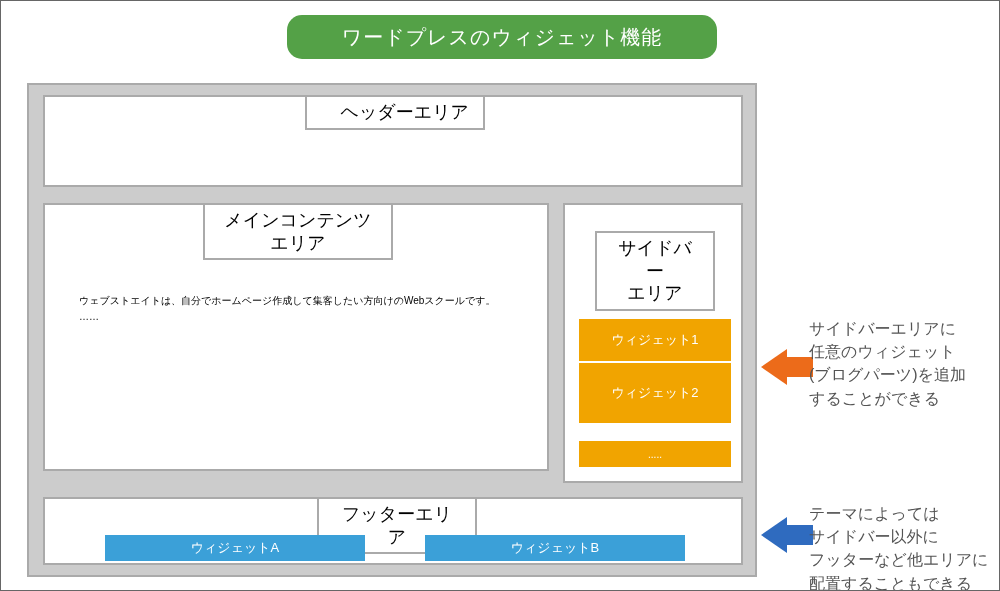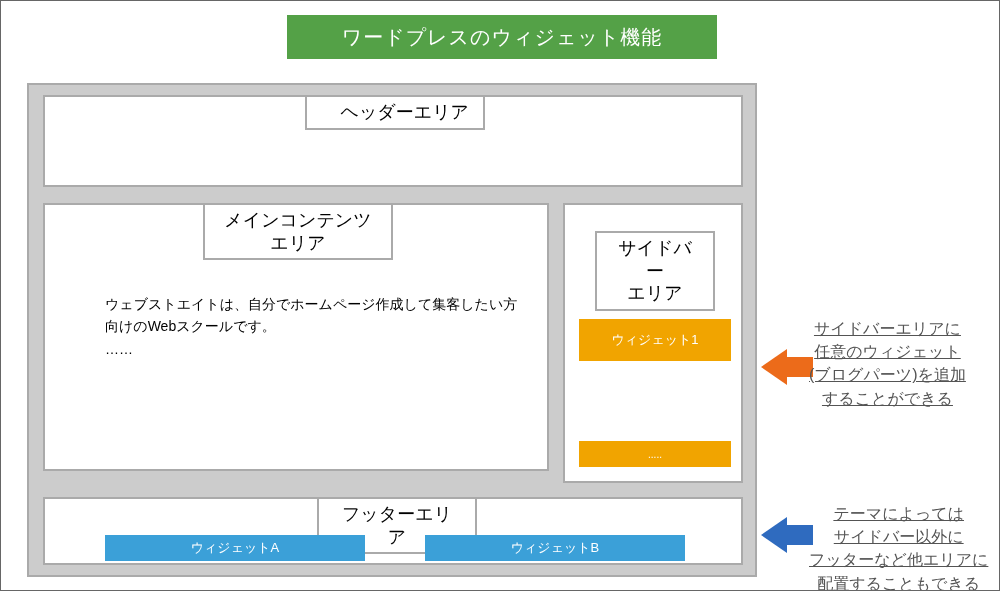--- a/index.html
+++ b/index.html
@@ -13,20 +13,21 @@
   }
   .title-banner {
     position: absolute;
     left: 286px; top: 14px;
     width: 430px; height: 44px;
     background: #54a147;
     color: #ffffff;
     font-size: 20px;
     display: flex; align-items: center; justify-content: center;
     letter-spacing: 1px;
+    border-radius: 15px;
   }
   .layout-frame {
     position: absolute;
     left: 26px; top: 82px;
     width: 730px; height: 494px;
     border: 2px solid #aaa;
     background: #cccccc;
   }
   .area-box {
     position: absolute;
@@ -40,22 +41,22 @@
     text-align: center;
     padding: 4px 14px;
     line-height: 1.25;
     color: #000;
   }
   .header-area { left: 14px; top: 10px; width: 700px; height: 92px; }
   .header-area .area-label { position: absolute; left: 260px; top: -2px; width: 180px; text-align: right; }
   .main-area { left: 14px; top: 118px; width: 506px; height: 268px; }
   .main-area .area-label { position: absolute; left: 158px; top: -2px; width: 190px; }
   .main-text {
-    position: absolute; left: 60px; top: 88px; width: 420px;
-    font-size: 14px; line-height: 1.6; color: #000;
+    position: absolute; left: 34px; top: 88px; width: 420px;
+    font-size: 10px; line-height: 1.6; color: #000;
   }
   .sidebar-area { left: 534px; top: 118px; width: 180px; height: 280px; }
   .sidebar-area .area-label { position: absolute; left: 30px; top: -2px; width: 120px; margin-top: 28px; }
   .sb-widget {
     position: absolute; left: 14px; width: 152px;
     background: #f1a400; color: #ffffff;
     display: flex; align-items: center; justify-content: center;
     font-size: 13px;
   }
   .sb-w1 { top: 98px; height: 42px; margin-top: 16px; }
@@ -85,23 +86,21 @@
   .arrow-orange .arrow-head { border-right: 26px solid #ec6b1a; }
   .arrow-orange .arrow-shaft { width: 26px; background: #ec6b1a; }
   .arrow-blue { left: 760px; top: 516px; }
   .arrow-blue .arrow-head { border-right: 26px solid #2f6bbf; }
   .arrow-blue .arrow-shaft { width: 26px; background: #2f6bbf; }
   .annotation {
     position: absolute;
     font-size: 16px;
     line-height: 1.45;
     color: #545454;
-    text-align: center;
     white-space: pre;
-    text-decoration: underline;
   }
   .anno-orange { left: 808px; top: 316px; }
   .anno-blue { left: 808px; top: 501px; }
 </style>
 </head>
 <body>
 
 <div class="title-banner">ワードプレスのウィジェット機能</div>
 
 <div class="layout-frame">
@@ -114,20 +113,21 @@
     <div class="area-label">メインコンテンツ<br>エリア</div>
     <div class="main-text">
       <span>ウェブストエイトは、自分でホームページ作成して集客したい方向けのWebスクールです。</span><br>
       <span>……</span>
     </div>
   </div>
 
   <div class="area-box sidebar-area">
     <div class="area-label">サイドバー<br>エリア</div>
     <div class="sb-widget sb-w1">ウィジェット1</div>
+    <div class="sb-widget sb-w2">ウィジェット2</div>
     <div class="sb-widget sb-w3">.....</div>
   </div>
 
   <div class="area-box footer-area">
     <div class="area-label">フッターエリア</div>
     <div class="ft-widget ft-a">ウィジェットA</div>
     <div class="ft-widget ft-b">ウィジェットB</div>
   </div>
 
 </div>

